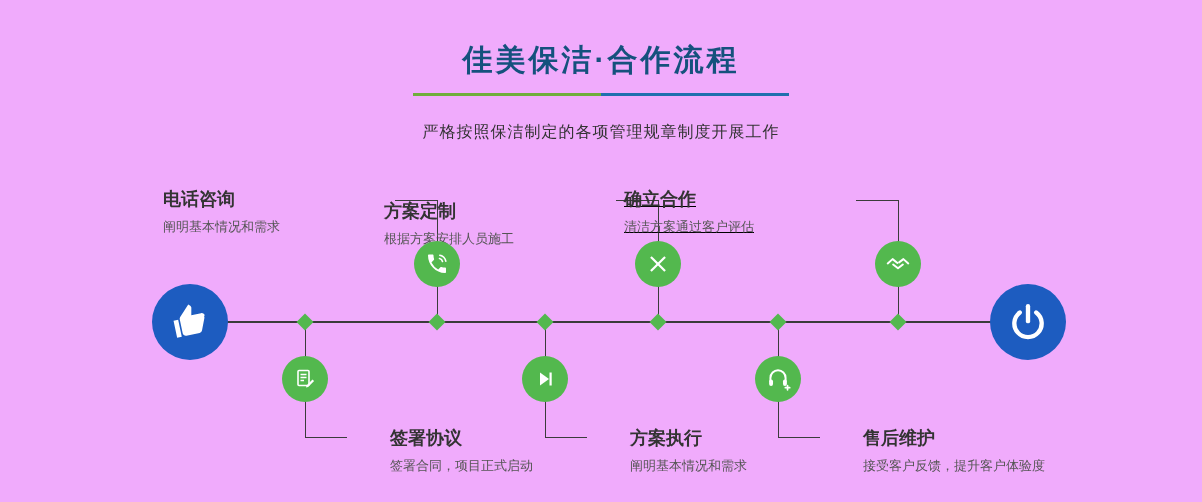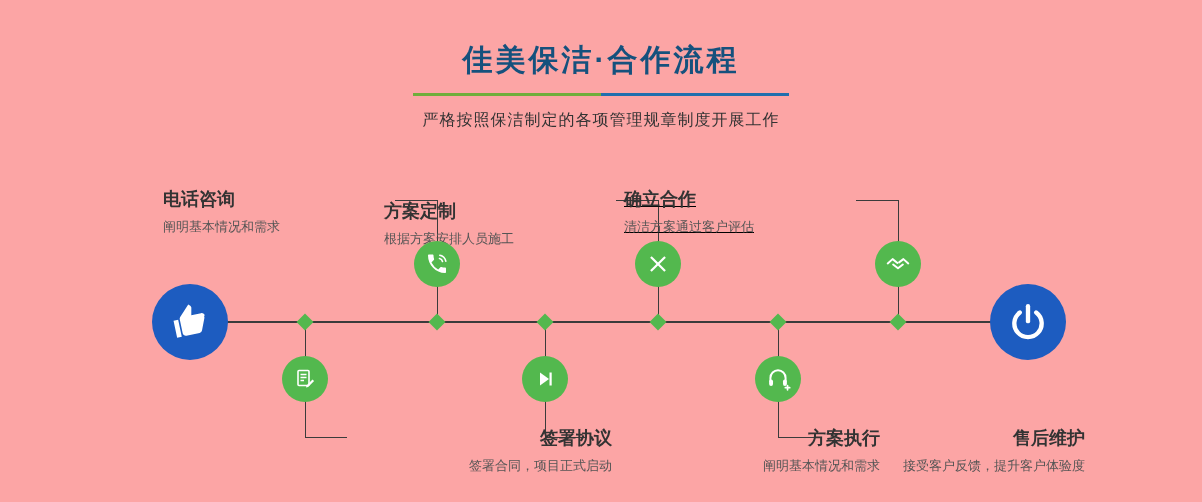--- a/index.html
+++ b/index.html
@@ -1,31 +1,31 @@
 <!DOCTYPE html>
 <html style="--title: #15517d; --green: #53b84e; --blue: #1d5cc0; --line: #3b3b3b; --underline-green: #6fae3b; --underline-blue: #1f6fae; --text-dark: #333333; --text-muted: #555555;"><head>
 <meta charset="utf-8">
 <style>
   html,body{margin:0;padding:0;background:#fff;}
   .canvas{
-    position:relative;width:1202px;height:502px;background:#fca5a5;overflow:hidden;
+    position:relative;width:1202px;height:502px;background:#f0abfc;overflow:hidden;
     font-family:"Liberation Sans","DejaVu Sans",sans-serif;
   }
   
   .page-title{
     position:absolute;left:0;right:0;top:40px;margin:0;text-align:center;
     font-size:30px;font-weight:bold;letter-spacing:3px;color:var(--title,#15517d);
   }
   .title-underline{
     position:absolute;left:413px;top:93px;width:376px;height:3px;display:flex;
   }
   .title-underline .ug{flex:1;background:var(--underline-green,#6fae3b);}
   .title-underline .ub{flex:1;background:var(--underline-blue,#1f6fae);}
   .page-subtitle{
-    position:absolute;left:0;right:0;top:110px;margin:0;text-align:center;
+    position:absolute;left:0;right:0;top:110px;margin:12px;text-align:center;
     font-size:16px;letter-spacing:1px;color:var(--text-dark,#333);
   }
   
   .main-line{position:absolute;left:190px;top:321px;width:838px;height:2px;background:var(--line,#3b3b3b);}
   .v-line{position:absolute;width:1px;background:var(--line,#3b3b3b);z-index:1;}
   .h-line{position:absolute;height:1px;background:var(--line,#3b3b3b);z-index:1;}
   .diamond{
     position:absolute;width:12px;height:12px;background:var(--green,#53b84e);
     transform:rotate(45deg);z-index:2;
   }
@@ -34,21 +34,21 @@
     position:absolute;width:76px;height:76px;border-radius:50%;
     background:var(--blue,#1d5cc0);display:flex;align-items:center;justify-content:center;z-index:3;
   }
   .node{
     position:absolute;width:46px;height:46px;border-radius:50%;
     background:var(--green,#53b84e);display:flex;align-items:center;justify-content:center;z-index:3;
   }
   
   .step-label{position:absolute;z-index:2;}
   .step-label.top{width:230px;text-align:left;}
-  .step-label.bottom{width:260px;text-align:right;}
+  .step-label.bottom{width:260px;text-align:left;margin-left:38px;}
   .step-title{font-size:18px;font-weight:bold;color:var(--text-dark,#333);line-height:22px;}
   .step-desc{font-size:13px;color:var(--text-muted,#555);margin-top:8px;line-height:18px;}
   .icon{display:flex;align-items:center;justify-content:center;}
 </style>
 </head>
 <body>
 
 <div class="canvas">
 
   <h1 class="page-title">佳美保洁·合作流程</h1>
@@ -170,21 +170,21 @@
   </div>
   <div class="step-label top" style="left:624px;top:188px;text-decoration:underline;">
     <div class="step-title">确立合作</div>
     <div class="step-desc">清洁方案通过客户评估</div>
   </div>
 
   <div class="step-label bottom" style="left:352px;top:427px;">
     <div class="step-title">签署协议</div>
     <div class="step-desc">签署合同，项目正式启动</div>
   </div>
-  <div class="step-label bottom" style="left:620px;top:427px;">
+  <div class="step-label bottom" style="left:592px;top:427px;">
     <div class="step-title">方案执行</div>
     <div class="step-desc">阐明基本情况和需求</div>
   </div>
   <div class="step-label bottom" style="left:825px;top:427px;">
     <div class="step-title">售后维护</div>
     <div class="step-desc">接受客户反馈，提升客户体验度</div>
   </div>
 
 </div>
 

